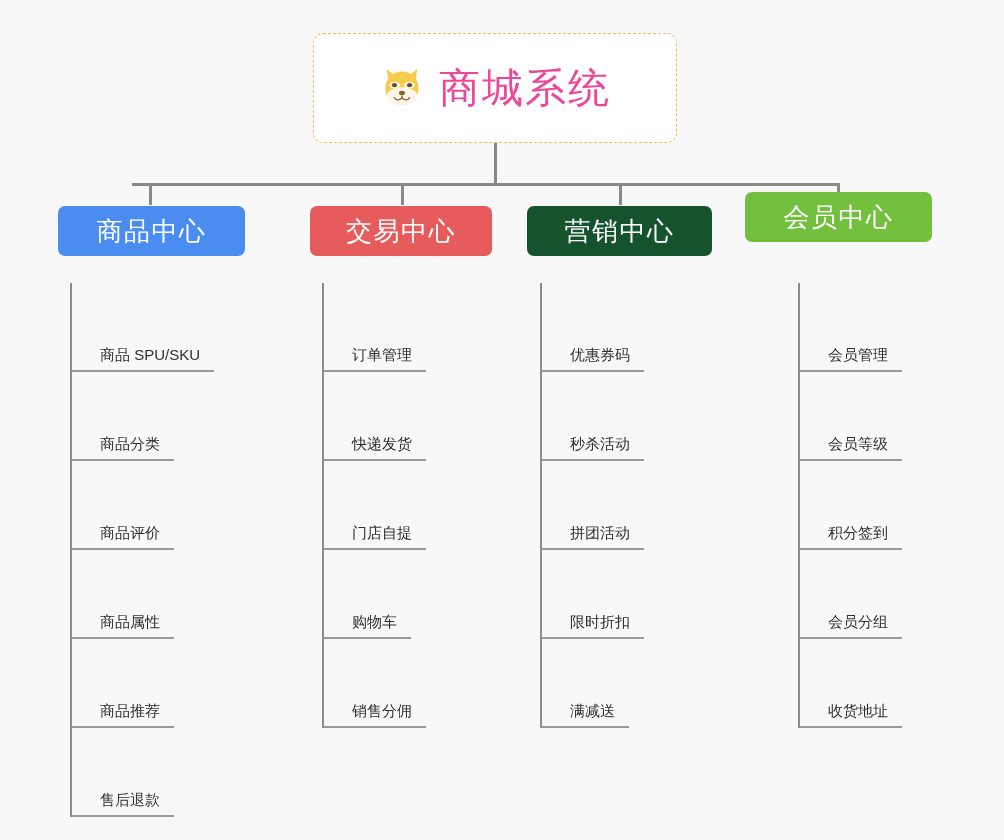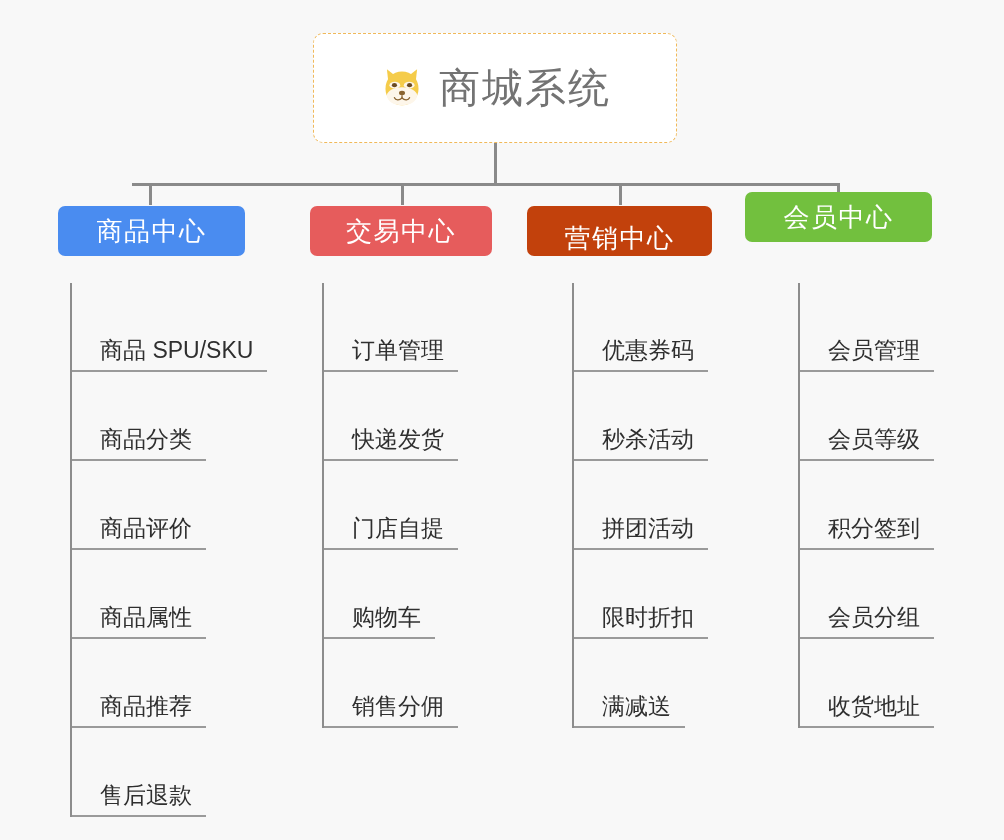--- a/index.html
+++ b/index.html
@@ -39,21 +39,21 @@
     gap: 14px;
   }
   .root-icon {
     width: 46px;
     height: 46px;
     flex: 0 0 auto;
     display: block;
   }
   .root-title {
     font-size: 41px;
-    color: #737373;
+    color: #ec4899;
     letter-spacing: 2px;
     line-height: 1;
     white-space: nowrap;
   }
 
   
   .conn {
     position: absolute;
     background: #8a8a8a;
   }
@@ -87,21 +87,21 @@
   }
   .leaf {
     position: relative;
     height: 89px;
     display: flex;
     align-items: flex-end;
     box-sizing: border-box;
   }
   .leaf-label {
     display: inline-block;
-    font-size: 23px;
+    font-size: 15px;
     color: #2f2f2f;
     white-space: nowrap;
     padding: 0 14px 7px 28px;
     border-bottom: 2px solid #9a9a9a;
     line-height: 1.1;
   }
 </style>
 </head>
 <body>
 
@@ -132,21 +132,21 @@
   <div class="conn conn-v" style="left:401px; top:183px; height:22px;"></div>
   <div class="conn conn-v" style="left:619px; top:183px; height:22px;"></div>
   <div class="conn conn-v" style="left:837px; top:183px; height:22px;"></div>
 
   <div class="cat-head" style="left:58px; top:206px; width:187px; background:#4a8cf0;">
     <span>商品中心</span>
   </div>
   <div class="cat-head" style="left:310px; top:206px; width:182px; background:#e65c5c;">
     <span>交易中心</span>
   </div>
-  <div class="cat-head" style="left:527px; top:206px; width:185px; background:#c2410c;align-items:flex-end;">
+  <div class="cat-head" style="left:527px; top:206px; width:185px; background:#14532d;">
     <span>营销中心</span>
   </div>
   <div class="cat-head" style="left:745px; top:192px; width:187px; background:#72c03e;">
     <span>会员中心</span>
   </div>
 
   <div class="col" style="left:70px;">
     <div class="col-items">
       <div class="leaf">
         <span class="leaf-label">商品 SPU/SKU</span>
@@ -182,21 +182,21 @@
       </div>
       <div class="leaf">
         <span class="leaf-label">购物车</span>
       </div>
       <div class="leaf">
         <span class="leaf-label">销售分佣</span>
       </div>
     </div>
   </div>
 
-  <div class="col" style="left:540px;margin-left:32px;">
+  <div class="col" style="left:540px;">
     <div class="col-items">
       <div class="leaf">
         <span class="leaf-label">优惠券码</span>
       </div>
       <div class="leaf">
         <span class="leaf-label">秒杀活动</span>
       </div>
       <div class="leaf">
         <span class="leaf-label">拼团活动</span>
       </div>

